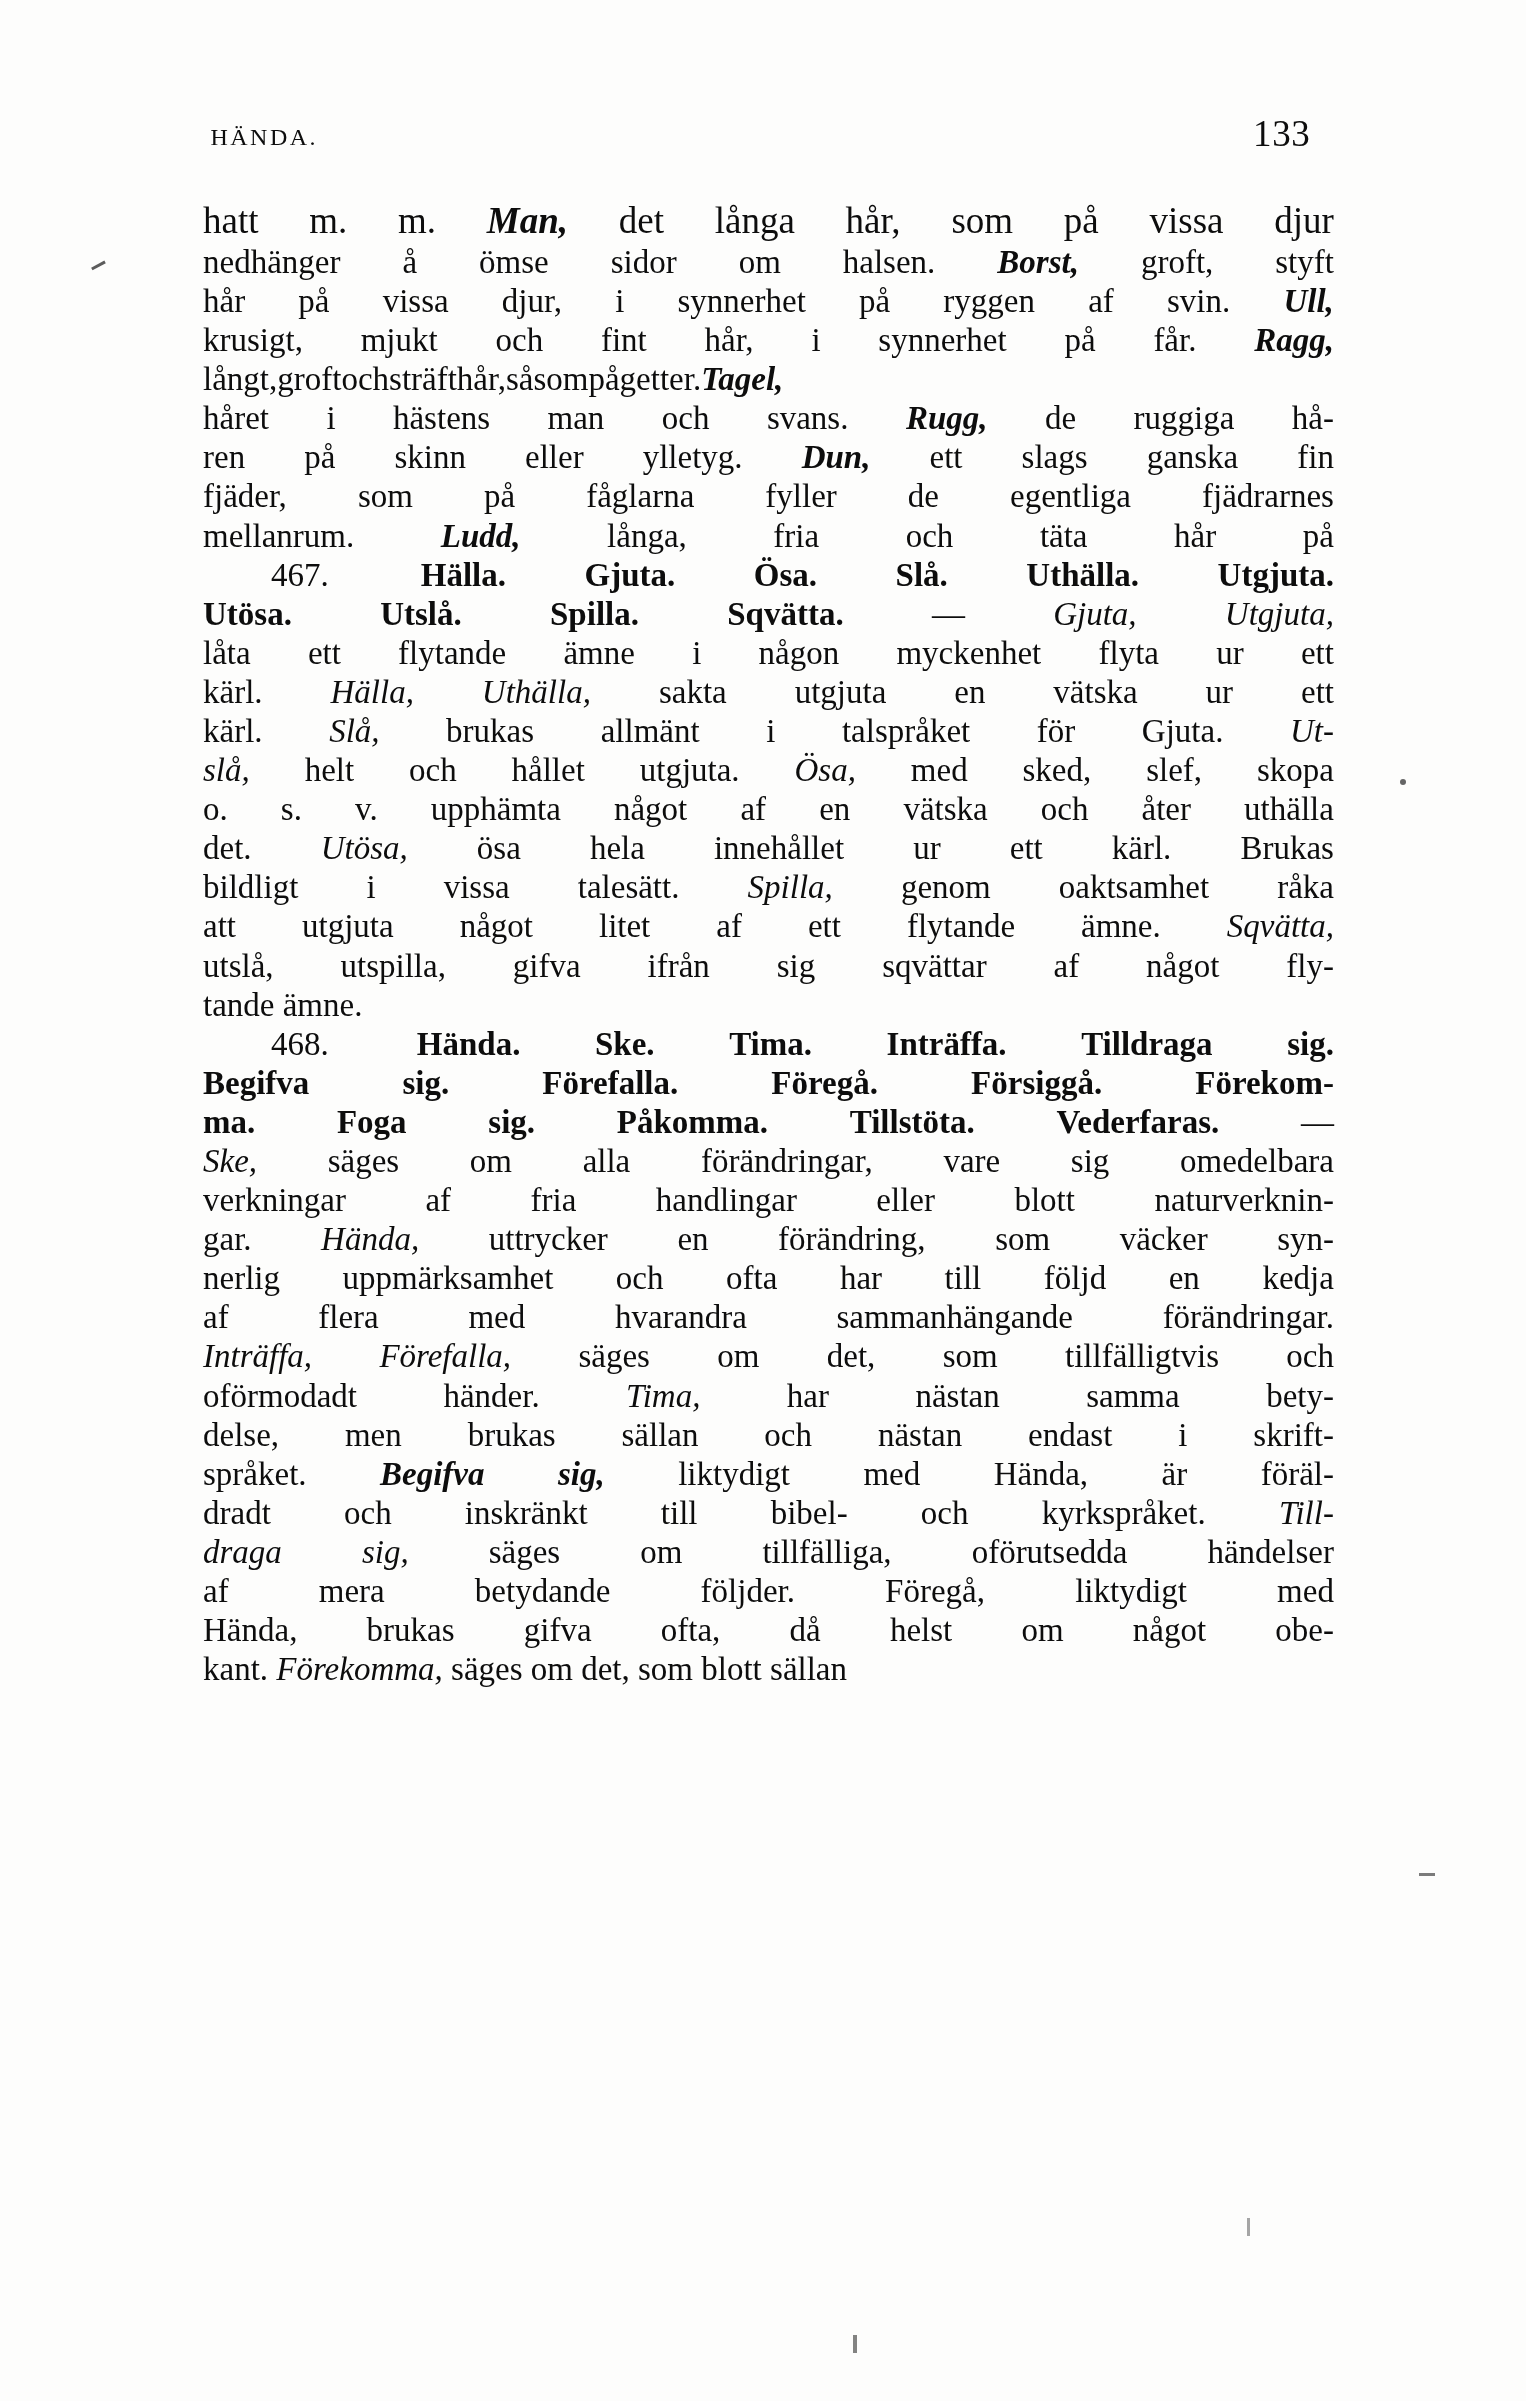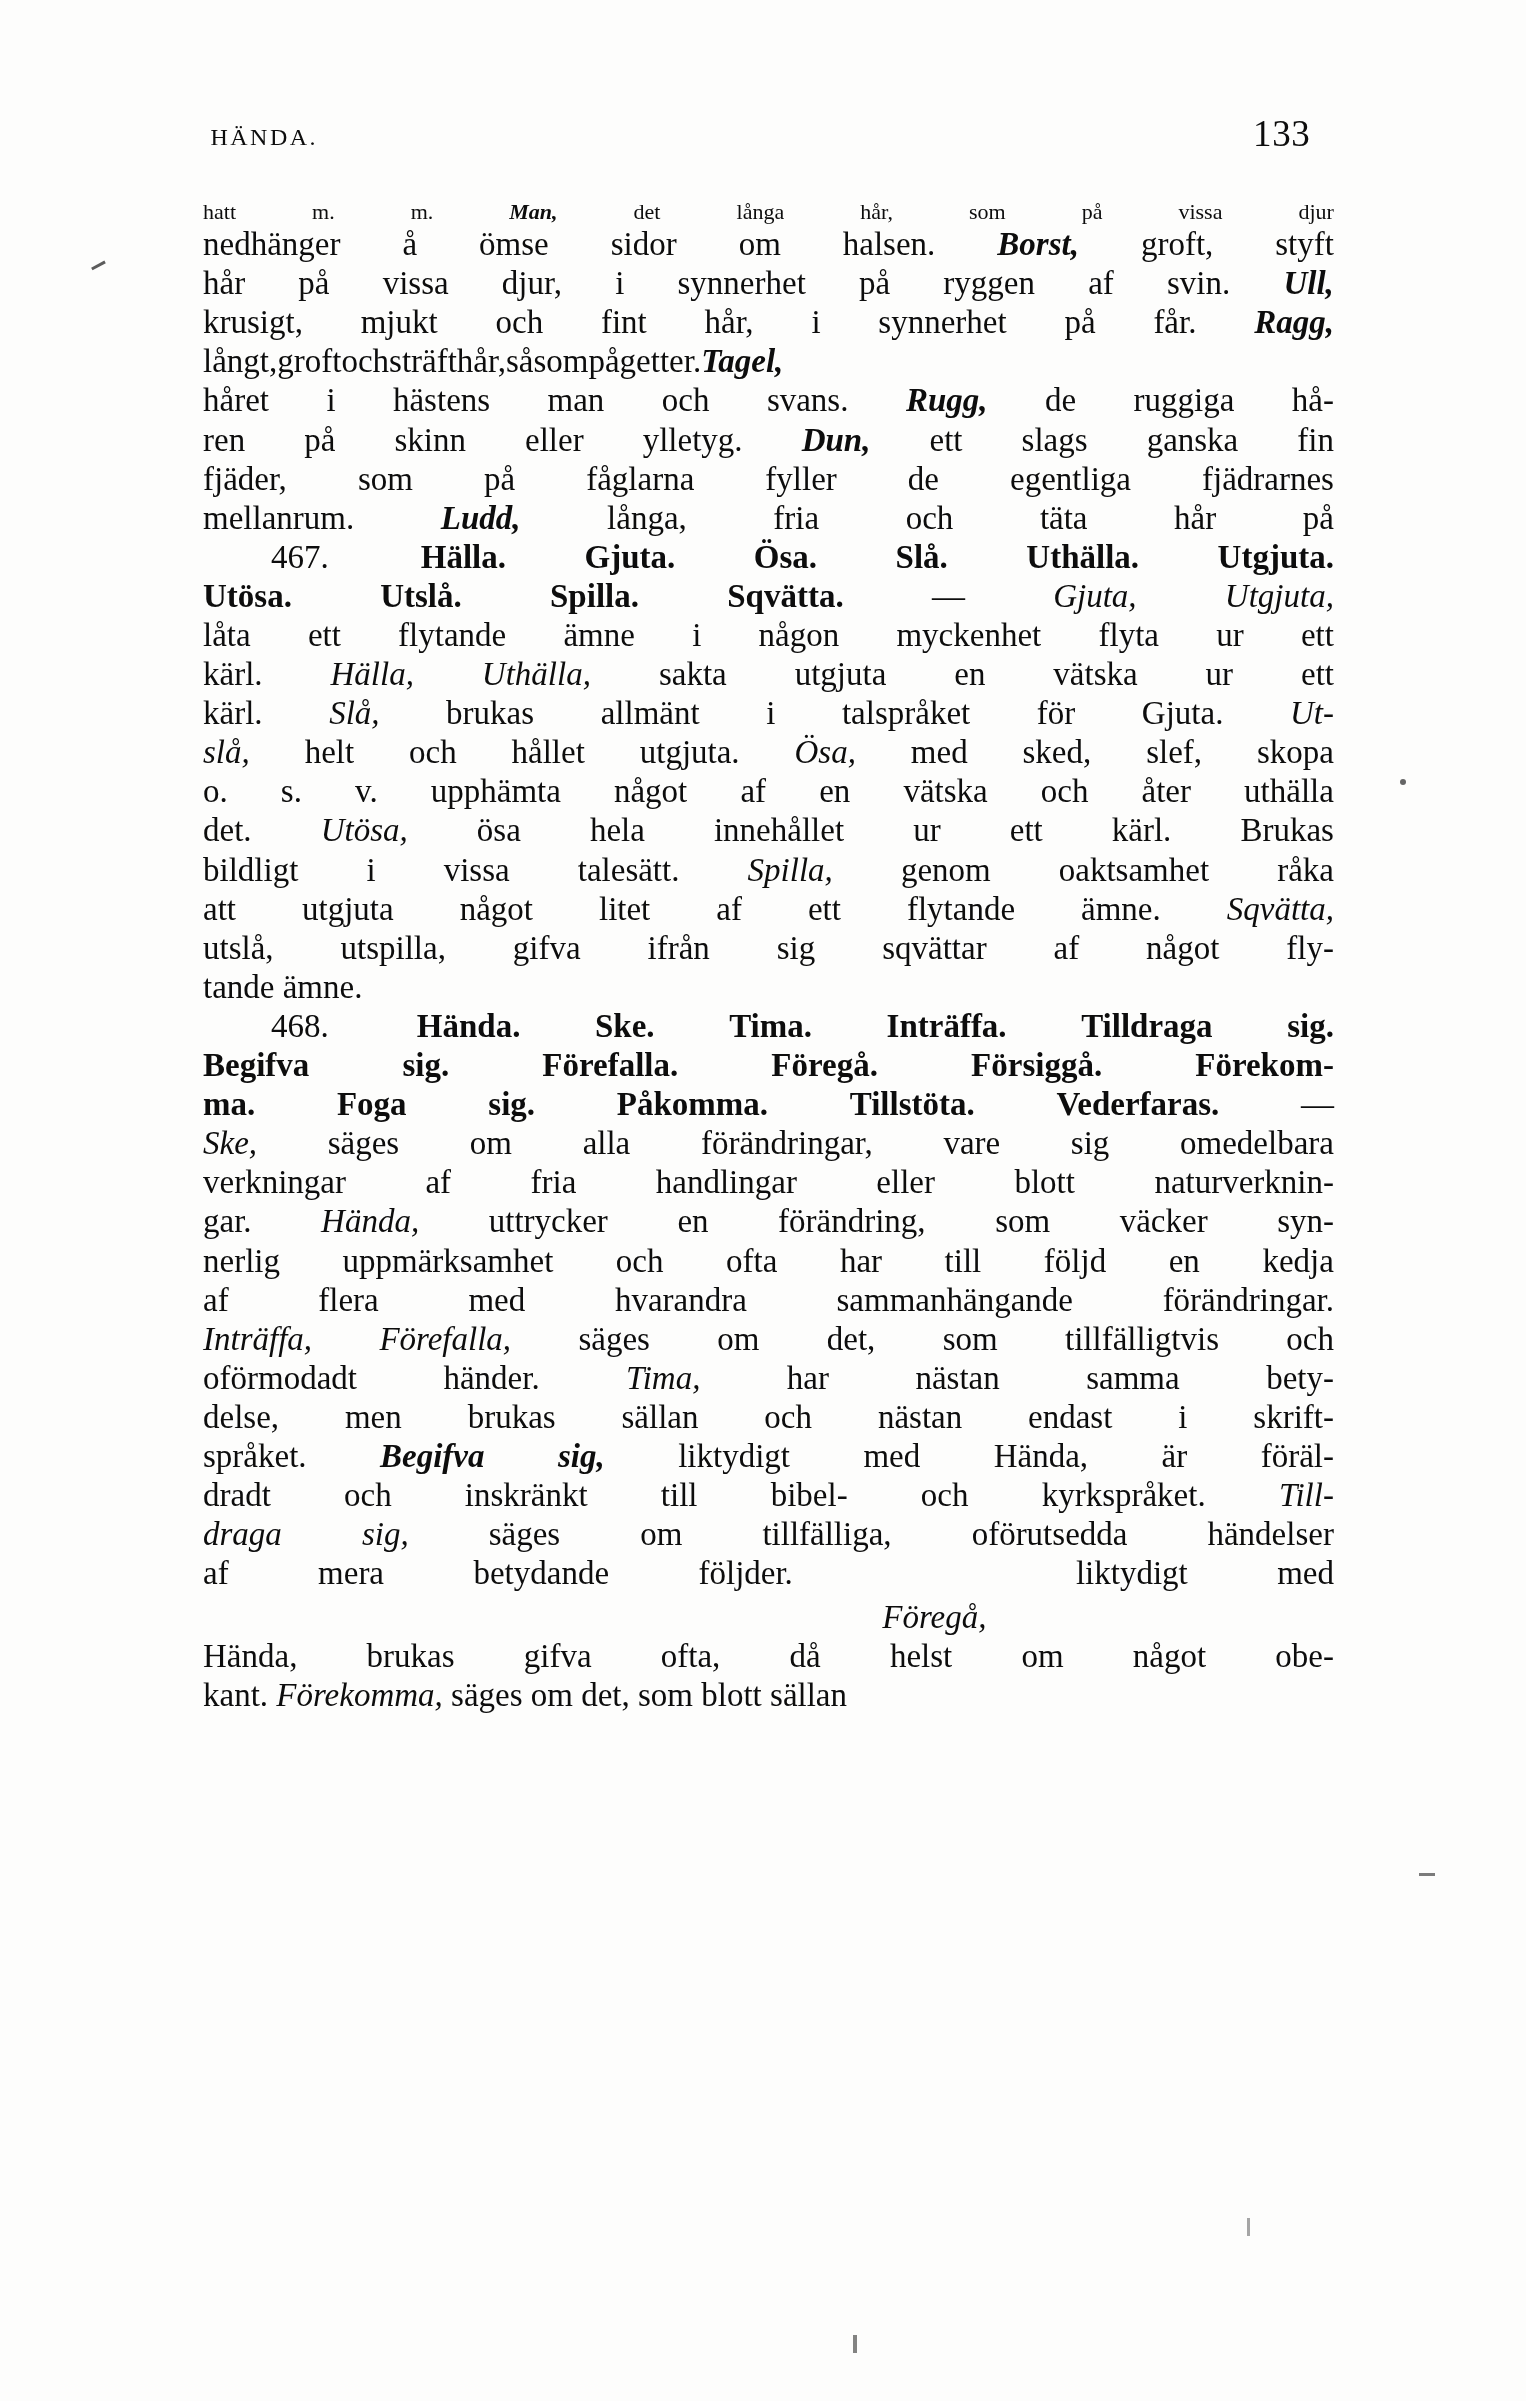--- a/index.html
+++ b/index.html
@@ -105,21 +105,21 @@
 <div class="page">
   <div class="content">
 
     <div class="header-row">
       <div class="running-head">HÄNDA.</div>
       <div class="folio">133</div>
     </div>
 
     <div class="para-block">
       <div id="p1-lines">
-          <div style="font-size: 22px; line-height: 1.185; white-space: nowrap; display: flex; justify-content: space-between;">
+          <div style="font-size: 37px; line-height: 1.185; white-space: nowrap; display: flex; justify-content: space-between;">
             <span style="">hatt</span>
             <span style="">m.</span>
             <span style="">m.</span>
             <span style="font-weight: 700; font-style: italic;">Man,</span>
             <span style="">det</span>
             <span style="">långa</span>
             <span style="">hår,</span>
             <span style="">som</span>
             <span style="">på</span>
             <span style="">vissa</span>
@@ -478,21 +478,21 @@
             <span style="">om</span>
             <span style="">tillfälliga,</span>
             <span style="">oförutsedda</span>
             <span style="">händelser</span>
           </div>
           <div style="font-size: 33px; line-height: 1.185; white-space: nowrap; display: flex; justify-content: space-between;">
             <span style="">af</span>
             <span style="">mera</span>
             <span style="">betydande</span>
             <span style="">följder.</span>
-            <span style="font-style: italic; margin-top: 44px;">Föregå,</span>
+            <span style="">Föregå,</span>
             <span style="">liktydigt</span>
             <span style="">med</span>
           </div>
           <div style="font-size: 33px; line-height: 1.185; white-space: nowrap; display: flex; justify-content: space-between;">
             <span style="">Hända,</span>
             <span style="">brukas</span>
             <span style="">gifva</span>
             <span style="">ofta,</span>
             <span style="">då</span>
             <span style="">helst</span>

